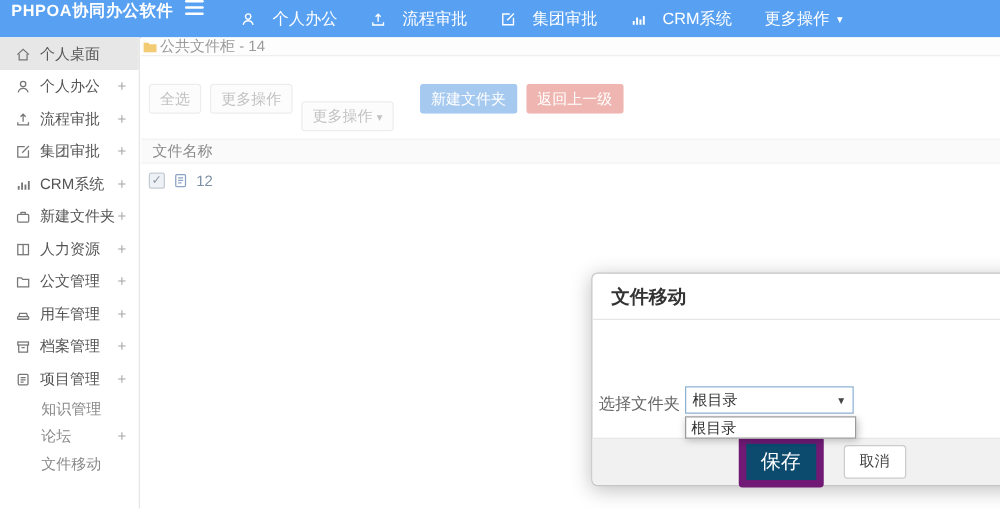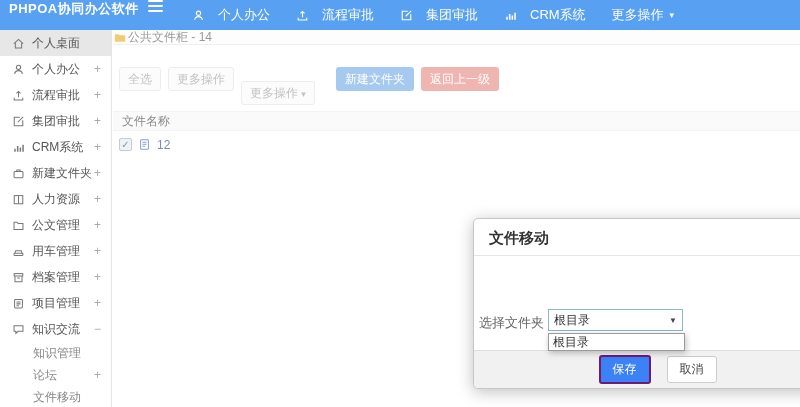--- a/index.html
+++ b/index.html
@@ -59,21 +59,21 @@
     border:1px solid #8fb3d4; display:flex; align-items:center; justify-content:space-between;
     padding:0 5px; font-size:12px; color:#333; cursor:pointer; }
   .select-caret { font-size:8px; color:#444; }
   .dropdown { position:absolute; left:74px; top:77px; width:137px; background:#fff;
     border:1px solid #9b9b9b; box-shadow:1px 2px 6px rgba(0,0,0,.25); z-index:5; }
   .option { height:16px; line-height:16px; padding-left:4px; font-size:12px; color:#333; cursor:pointer; }
   .option.selected { background:#1f87e8; color:#fff; }
   .modal-footer { position:absolute; left:0; right:0; bottom:0; height:38px; background:#f1f1f1;
     border-top:1px solid #dfdfdf; border-radius:0 0 5px 5px;
     display:flex; align-items:center; justify-content:center; gap:16px; }
-  .btn-save { background:#3b82f6; border:2px solid #701a75; color:#fff; font-size:12px;
+  .btn-save { background:#0c4a6e; border:6px solid #701a75; color:#fff; font-size:16px;
     padding:4px 12px; border-radius:3px; cursor:pointer; }
   .btn-cancel { background:#fff; border:1px solid #ccc; color:#444; font-size:12px;
     padding:4px 12px; border-radius:3px; cursor:pointer; }
 </style>
 </head>
 <body>
 
 <div class="topbar">
   <div class="logo">PHPOA协同办公软件</div>
   <div class="hamburger">
@@ -226,29 +226,20 @@
   <div class="side-item">
     <span class="sicon">
       <svg width="13" height="13" viewBox="0 0 14 14" fill="none" stroke="currentColor" stroke-width="1.1">
           <rect x="2.8" y="2.6" width="8.4" height="9.2" rx="1"></rect>
           <path d="M4.8 5.4h4.4M4.8 7.4h4.4M4.8 9.4h2.6"></path>
         </svg>
     </span>
     <span>项目管理</span>
     <span class="expand">+</span>
   </div>
-  <div class="side-item">
-    <span class="sicon">
-      <svg width="13" height="13" viewBox="0 0 14 14" fill="none" stroke="currentColor" stroke-width="1.1">
-          <path d="M2.2 3h9.6v6H6.6l-2.4 2.2V9H2.2z"></path>
-        </svg>
-    </span>
-    <span>知识交流</span>
-    <span class="expand">−</span>
-  </div>
   <div class="side-sub">
     <span>知识管理</span>
   </div>
   <div class="side-sub">
     <span>论坛</span>
     <span class="expand">+</span>
   </div>
   <div class="side-sub">
     <span>文件移动</span>
   </div>

